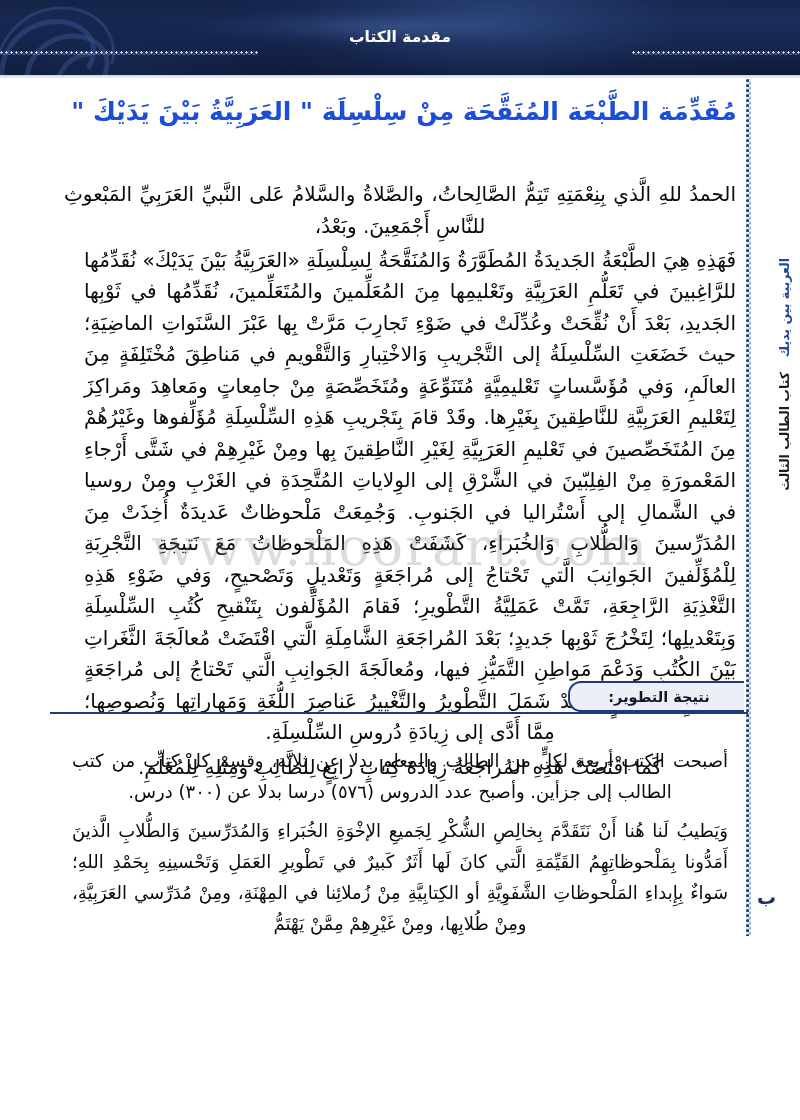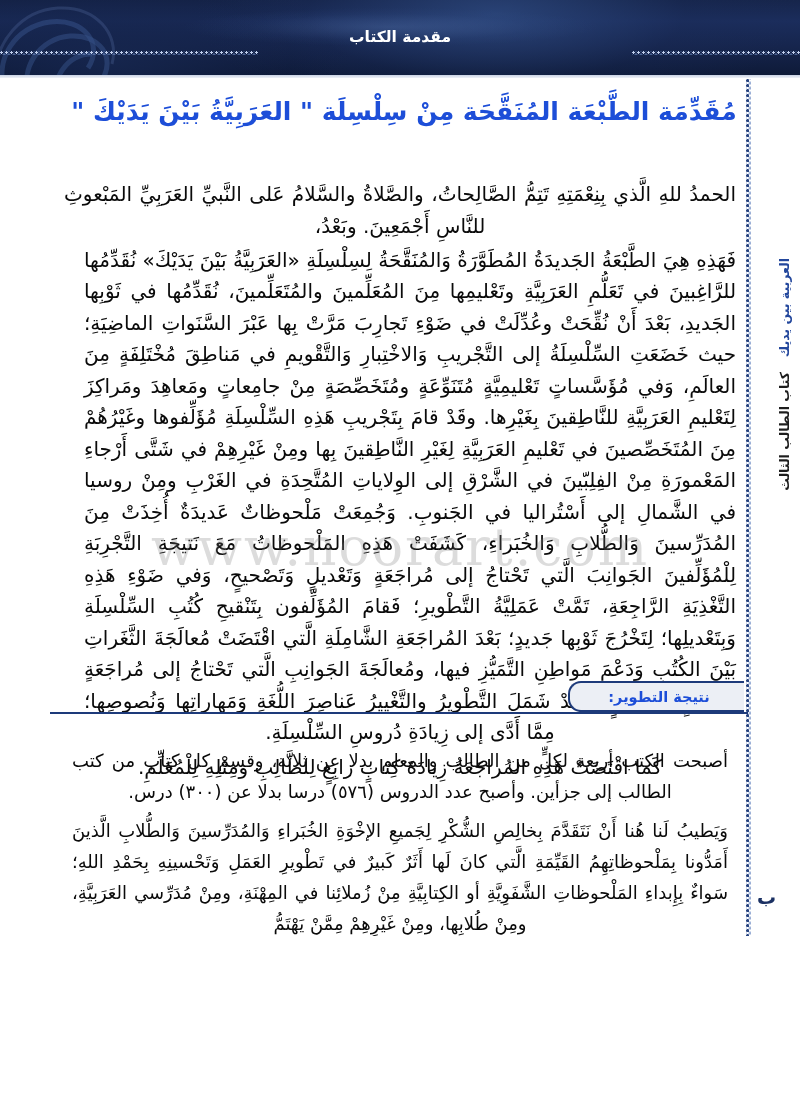--- a/index.html
+++ b/index.html
@@ -188,21 +188,21 @@
     box-sizing: border-box;
     padding: 0 22px 0 26px;
     display: flex;
     align-items: center;
     justify-content: center;
     background: #eceff5;
     border: 2px solid #1d3a7a;
     border-right: none;
     border-top-left-radius: 13px;
     border-bottom-left-radius: 13px;
-    color: #1d4ed8;
+    color: #0f172a;
     font-size: 14.5px;
     font-weight: bold;
     letter-spacing: .2px;
   }
 
   
   .watermark {
     position: absolute;
     top: 517px;
     left: 0;

